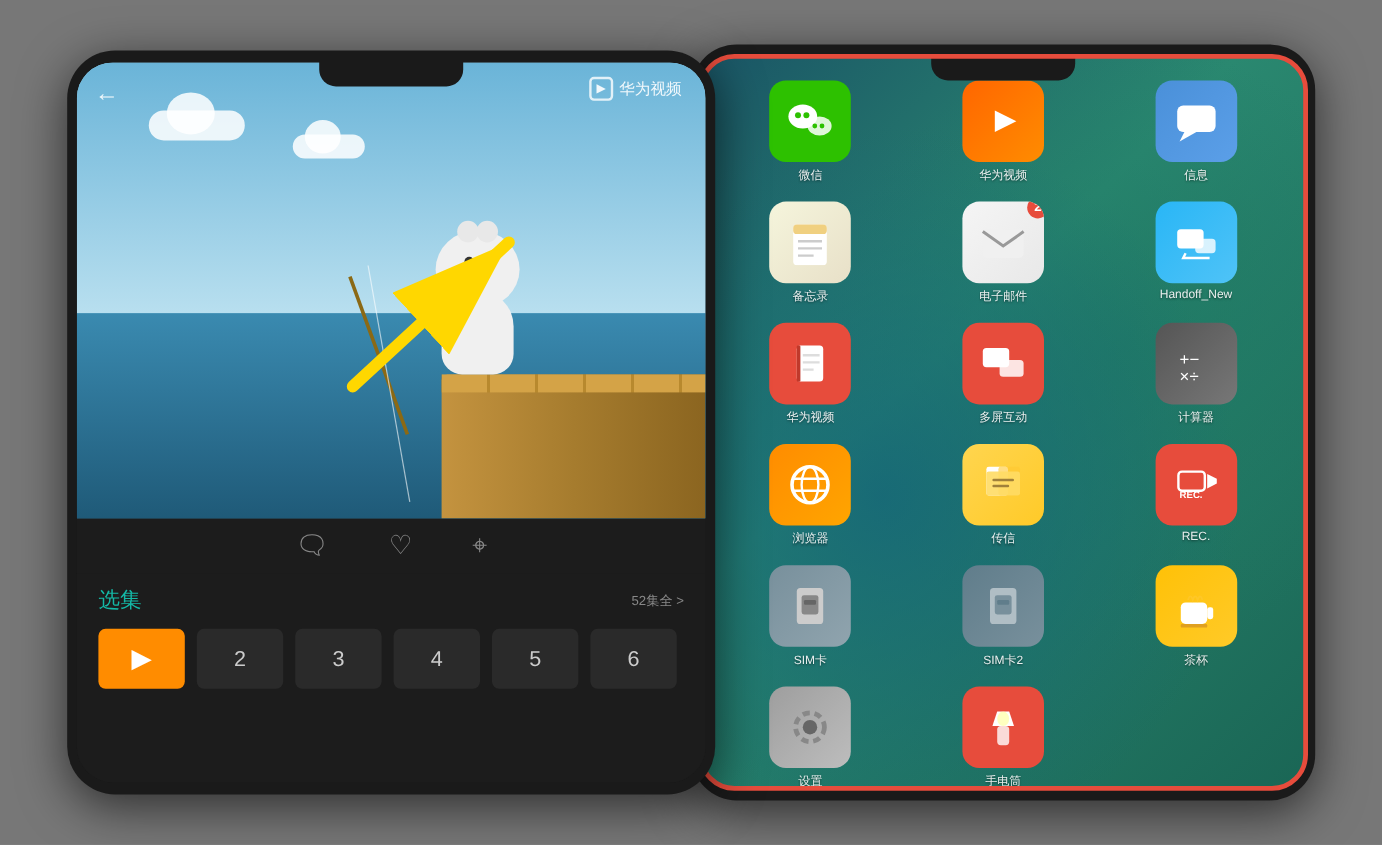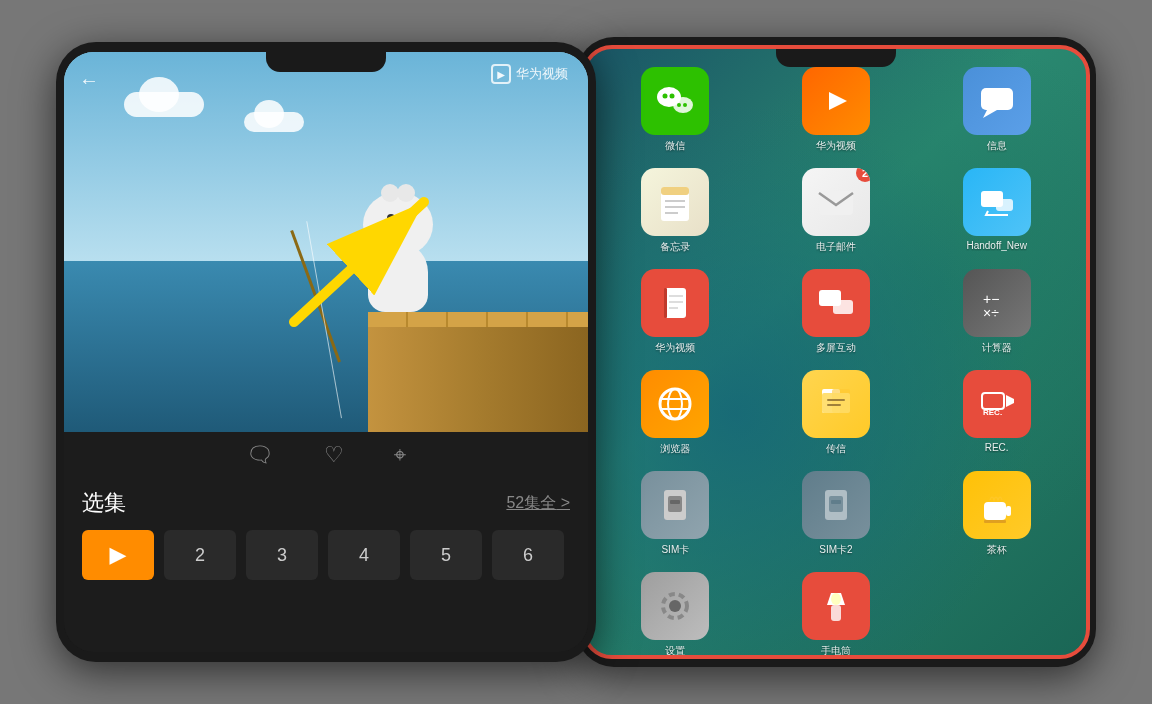--- a/index.html
+++ b/index.html
@@ -257,28 +257,27 @@
       padding: 10px 18px;
       flex: 1;
     }
     .episode-header {
       display: flex;
       justify-content: space-between;
       align-items: center;
       margin-bottom: 12px;
     }
     .episode-title {
-      color: #ffffff;
-      font-size: 22px;
+      color: #14b8a6;
+      font-size: 18px;
       font-weight: 500;
     }
     .episode-count {
       color: #888;
-      font-size: 16px;
-      text-decoration: underline;
+      font-size: 11px;
     }
     .episode-count span {
       color: #888;
       margin-left: 3px;
     }
     .episode-grid {
       display: flex;
       gap: 10px;
     }
     .ep-btn {

